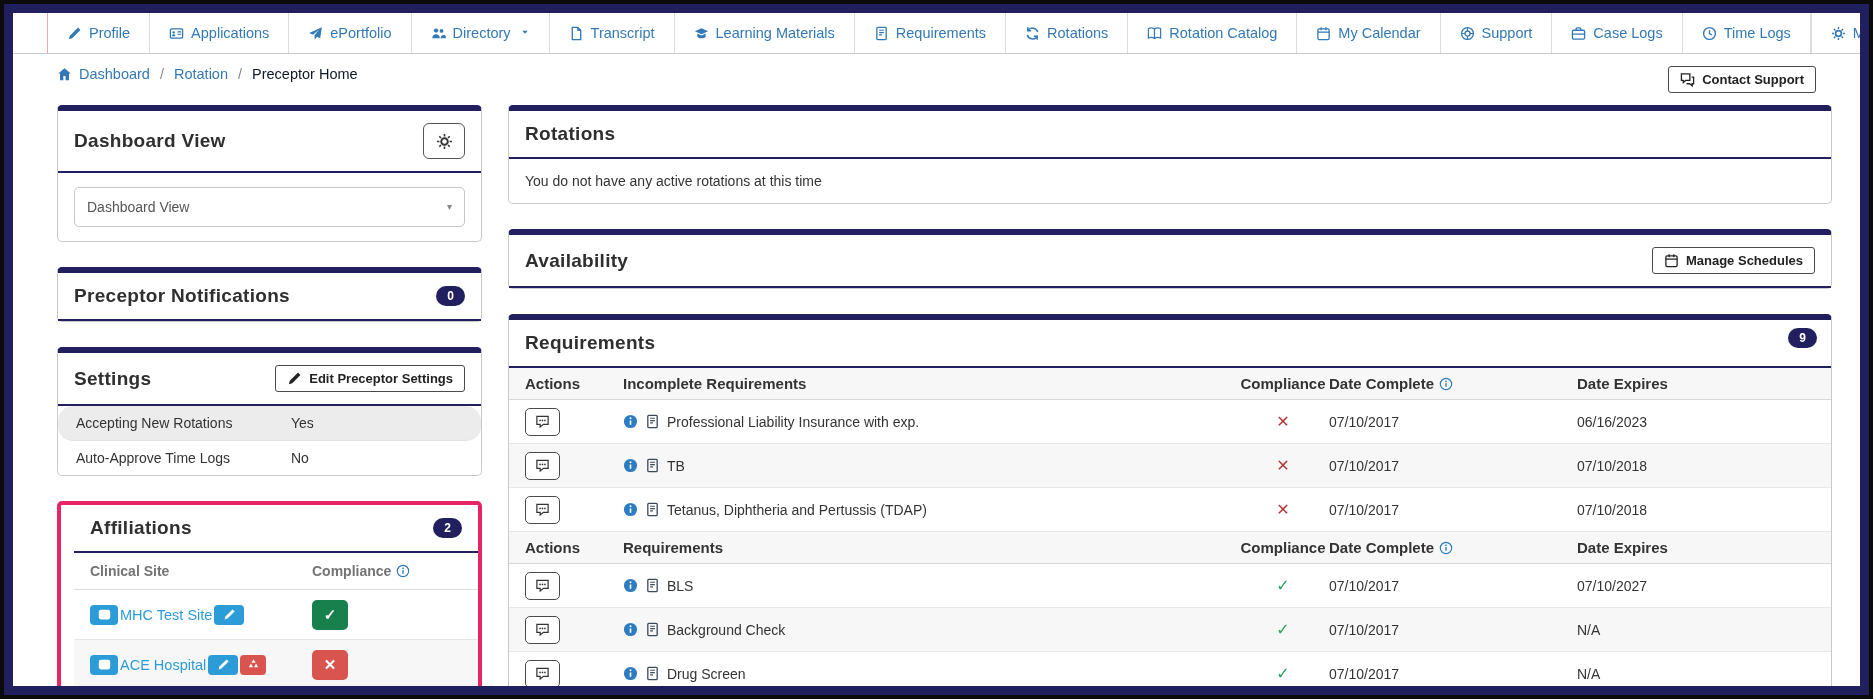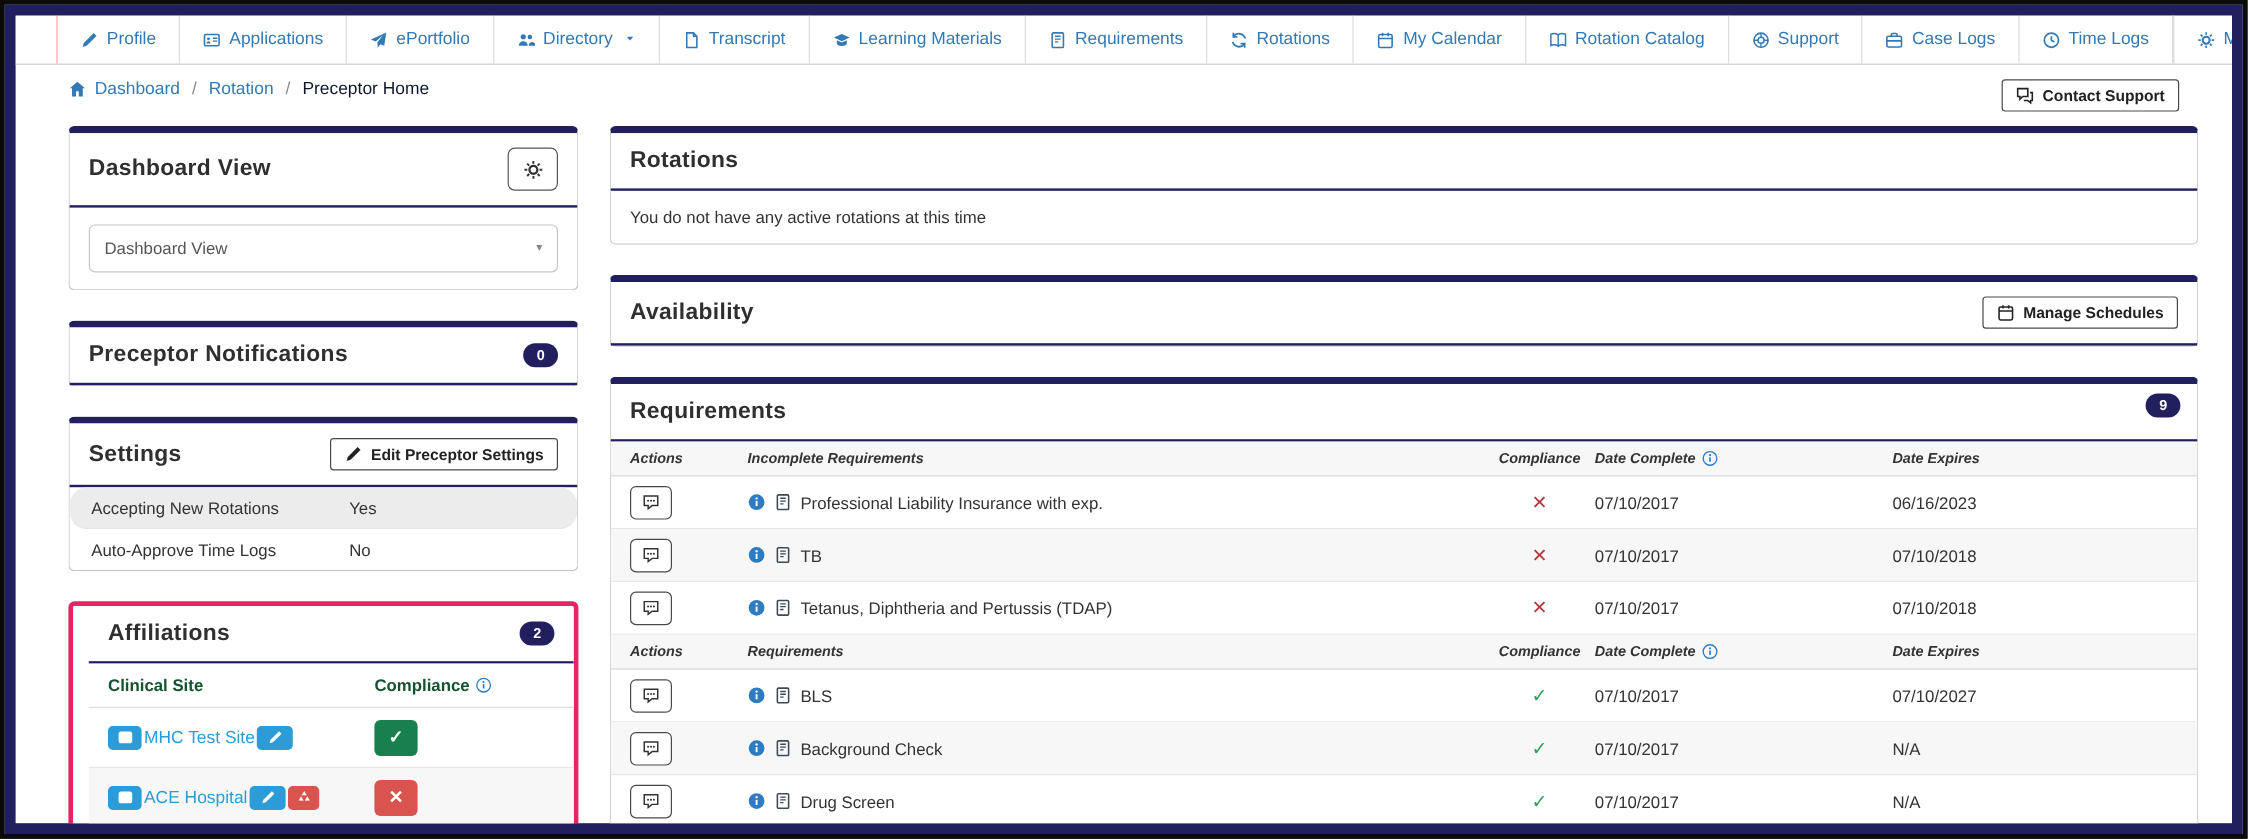--- a/index.html
+++ b/index.html
@@ -47,40 +47,40 @@
   .select .caret{color:#888;}
 
   
   .kv-row{display:grid;grid-template-columns:215px 1fr;padding:9px 0 9px 18px;font-size:14px;color:#333;border-bottom:1px solid #e3e3e3;border-radius:15px;}
   .kv-row:last-child{border-bottom:none;}
   .kv-row.alt{background:#ececec;}
 
   
   .hl-wrap{border:4px solid #e72565;border-radius:5px;margin-bottom:10px;}
   .hl-wrap .card{margin-bottom:0;border:none;border-radius:2px;}
-  .aff-head{display:grid;grid-template-columns:1fr 150px;padding:10px 16px;font-size:14px;font-weight:700;color:#14532d;border-bottom:1px solid #ddd;background:#fff;}
+  .aff-head{display:grid;grid-template-columns:1fr 150px;padding:10px 16px;font-size:14px;font-weight:700;color:#737373;border-bottom:1px solid #ddd;background:#fff;}
   .aff-row{display:grid;grid-template-columns:1fr 150px;align-items:center;padding:8px 16px;border-bottom:1px solid #e6e6e6;min-height:33px;}
   .aff-row:last-child{border-bottom:none;}
   .aff-row.alt{background:#f7f7f7;}
   .aff-site{display:flex;align-items:center;gap:2px;}
   .aff-link{color:#2b9cd8;font-size:14.5px;text-decoration:none;cursor:pointer;}
   .chip{display:inline-flex;align-items:center;justify-content:center;border-radius:4px;cursor:pointer;border:none;}
   .chip svg{width:13px;height:13px;}
   .chip-blue{background:#2b9cd8;color:#fff;width:30px;height:20px;}
   .chip-red{background:#d9534f;color:#fff;width:26px;height:20px;}
   .chip-ico{width:28px;height:20px;background:#2b9cd8;color:#fff;cursor:default;}
   .st-btn{width:36px;height:30px;border-radius:5px;border:none;color:#fff;font-size:15px;font-weight:700;display:inline-flex;align-items:center;justify-content:center;cursor:pointer;}
   .st-green{background:#17804d;}
   .st-red{background:#d9534f;}
   .inline-info{color:#2d7cc1;margin-left:5px;display:inline-flex;}
   .inline-info svg{width:14px;height:14px;}
 
   
   .req-badge{position:absolute;top:8px;right:14px;}
-  .req-headrow{display:grid;grid-template-columns:98px 1fr 92px 248px 238px;align-items:center;padding:7px 16px;background:#f7f7f7;border-bottom:1px solid #d8d8d8;font-size:12px;font-weight:700;color:#333;font-style:italic;}
+  .req-headrow{display:grid;grid-template-columns:98px 1fr 92px 248px 238px;align-items:center;padding:7px 16px;background:#f7f7f7;border-bottom:1px solid #d8d8d8;font-size:15px;font-weight:700;color:#333;}
   .req-row{display:grid;grid-template-columns:98px 1fr 92px 248px 238px;align-items:center;padding:4px 16px;min-height:35px;border-bottom:1px solid #e8e8e8;font-size:14px;color:#333;}
   .req-row.alt{background:#f7f7f7;}
   .req-name{display:flex;align-items:center;gap:7px;}
   .req-name .ico-info{color:#2d7cc1;}
   .req-name .ico-info svg,.req-name .ico-journal svg{width:15px;height:15px;}
   .req-name .ico-journal{color:#3d4a57;}
   .act-btn{width:35px;height:28px;background:#fff;border:1px solid #4a4a4a;border-radius:5px;color:#333;display:inline-flex;align-items:center;justify-content:center;cursor:pointer;}
   .act-btn svg{width:15px;height:15px;}
   .mark{font-size:16px;text-align:center;}
   .mark-x{color:#b03a3a;}
@@ -178,38 +178,38 @@
                 <path d="M2.4 9.6a6 6 0 0 0 10.5 1.8"></path>
                 <path d="M13 14.6V11H9.4"></path>
               </g>
             </svg>
           </span>
           <span>Rotations</span>
         </a>
         <a class="nav-item">
           <span class="icon">
             <svg viewBox="0 0 16 16">
+              <g stroke="currentColor" fill="none" stroke-width="1.3">
+                <path d="M8 3.2C6.2 1.9 3.3 1.9 1.5 2.7v10.1c1.8-.8 4.7-.8 6.5.5 1.8-1.3 4.7-1.3 6.5-.5V2.7C12.7 1.9 9.8 1.9 8 3.2z"></path>
+                <path d="M8 3.2v10.1"></path>
+              </g>
+            </svg>
+          </span>
+          <span>Rotation Catalog</span>
+        </a>
+        <a class="nav-item">
+          <span class="icon">
+            <svg viewBox="0 0 16 16">
               <g stroke="currentColor" fill="none" stroke-width="1.4">
                 <rect x="2" y="3" width="12" height="11.5" rx="1.4"></rect>
                 <path d="M2 6.5h12M5.5 1.4v3M10.5 1.4v3"></path>
               </g>
             </svg>
           </span>
           <span>My Calendar</span>
-        </a>
-        <a class="nav-item">
-          <span class="icon">
-            <svg viewBox="0 0 16 16">
-              <g stroke="currentColor" fill="none" stroke-width="1.3">
-                <path d="M8 3.2C6.2 1.9 3.3 1.9 1.5 2.7v10.1c1.8-.8 4.7-.8 6.5.5 1.8-1.3 4.7-1.3 6.5-.5V2.7C12.7 1.9 9.8 1.9 8 3.2z"></path>
-                <path d="M8 3.2v10.1"></path>
-              </g>
-            </svg>
-          </span>
-          <span>Rotation Catalog</span>
         </a>
         <a class="nav-item">
           <span class="icon">
             <svg viewBox="0 0 16 16">
               <g stroke="currentColor" fill="none" stroke-width="1.4">
                 <circle cx="8" cy="8" r="6.3"></circle>
                 <circle cx="8" cy="8" r="2.7"></circle>
                 <path d="M8 1.7v3.6M8 10.7v3.6M1.7 8h3.6M10.7 8h3.6" stroke-width="1.2"></path>
               </g>
             </svg>

